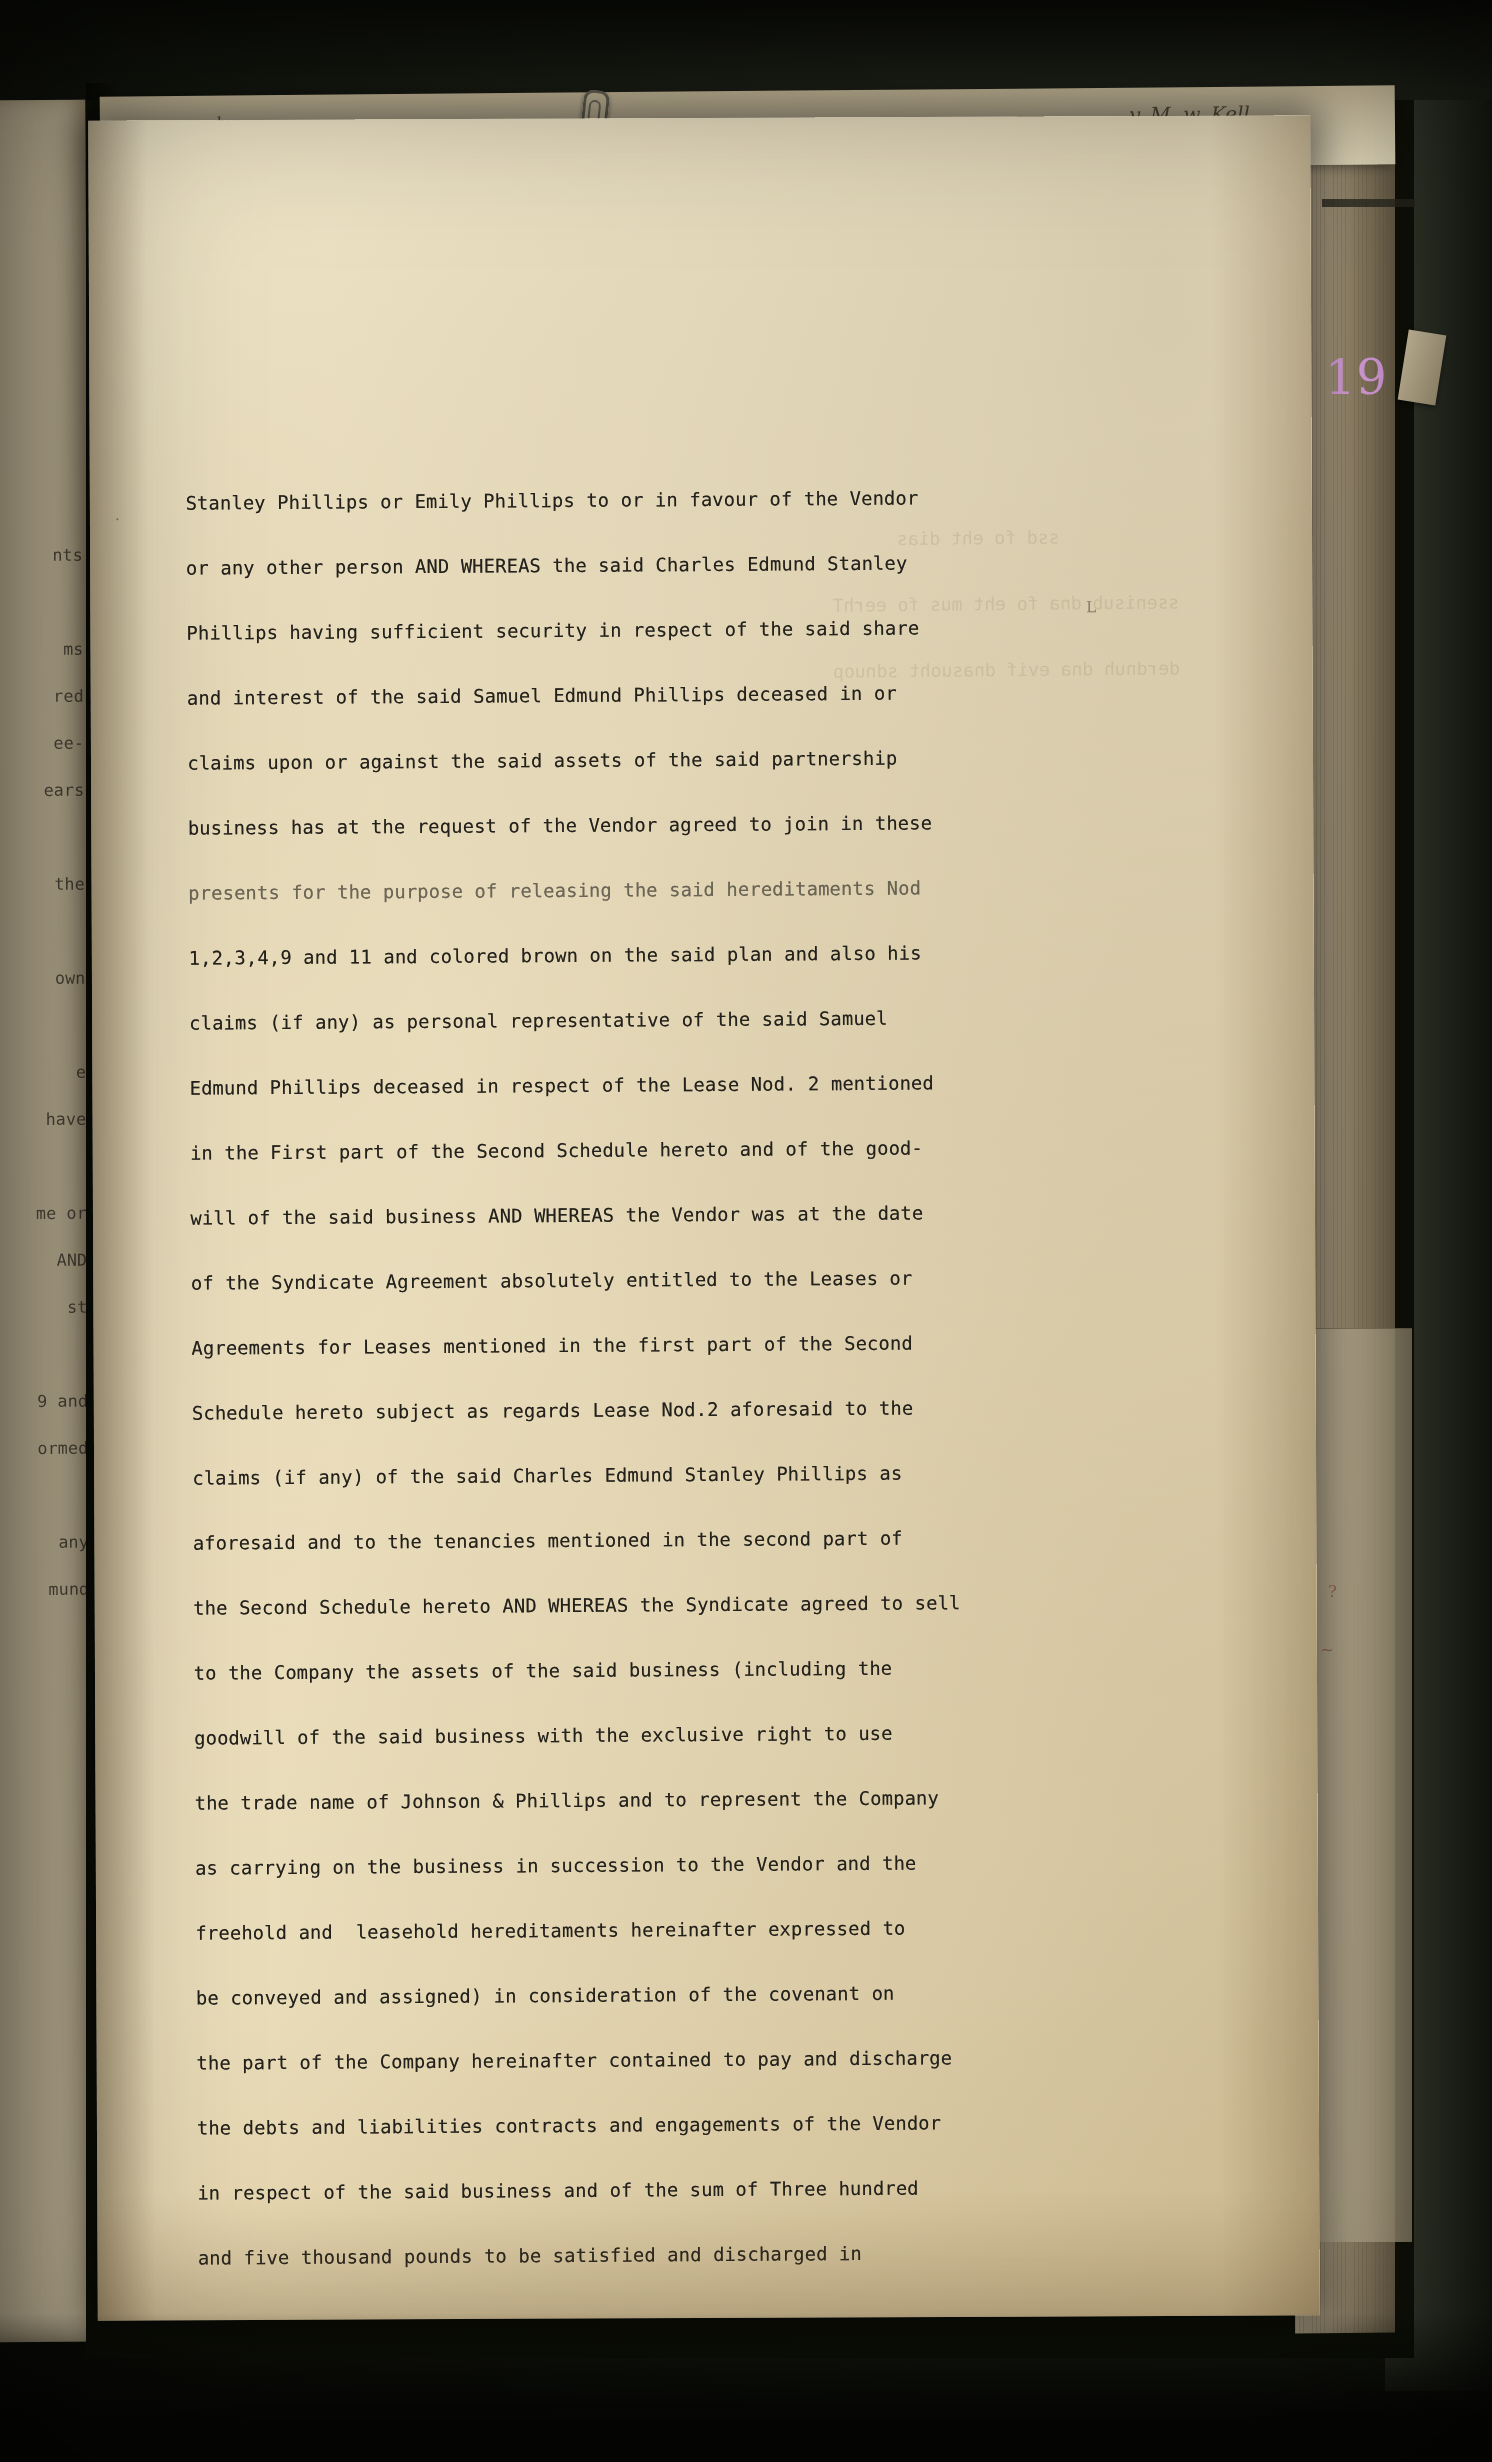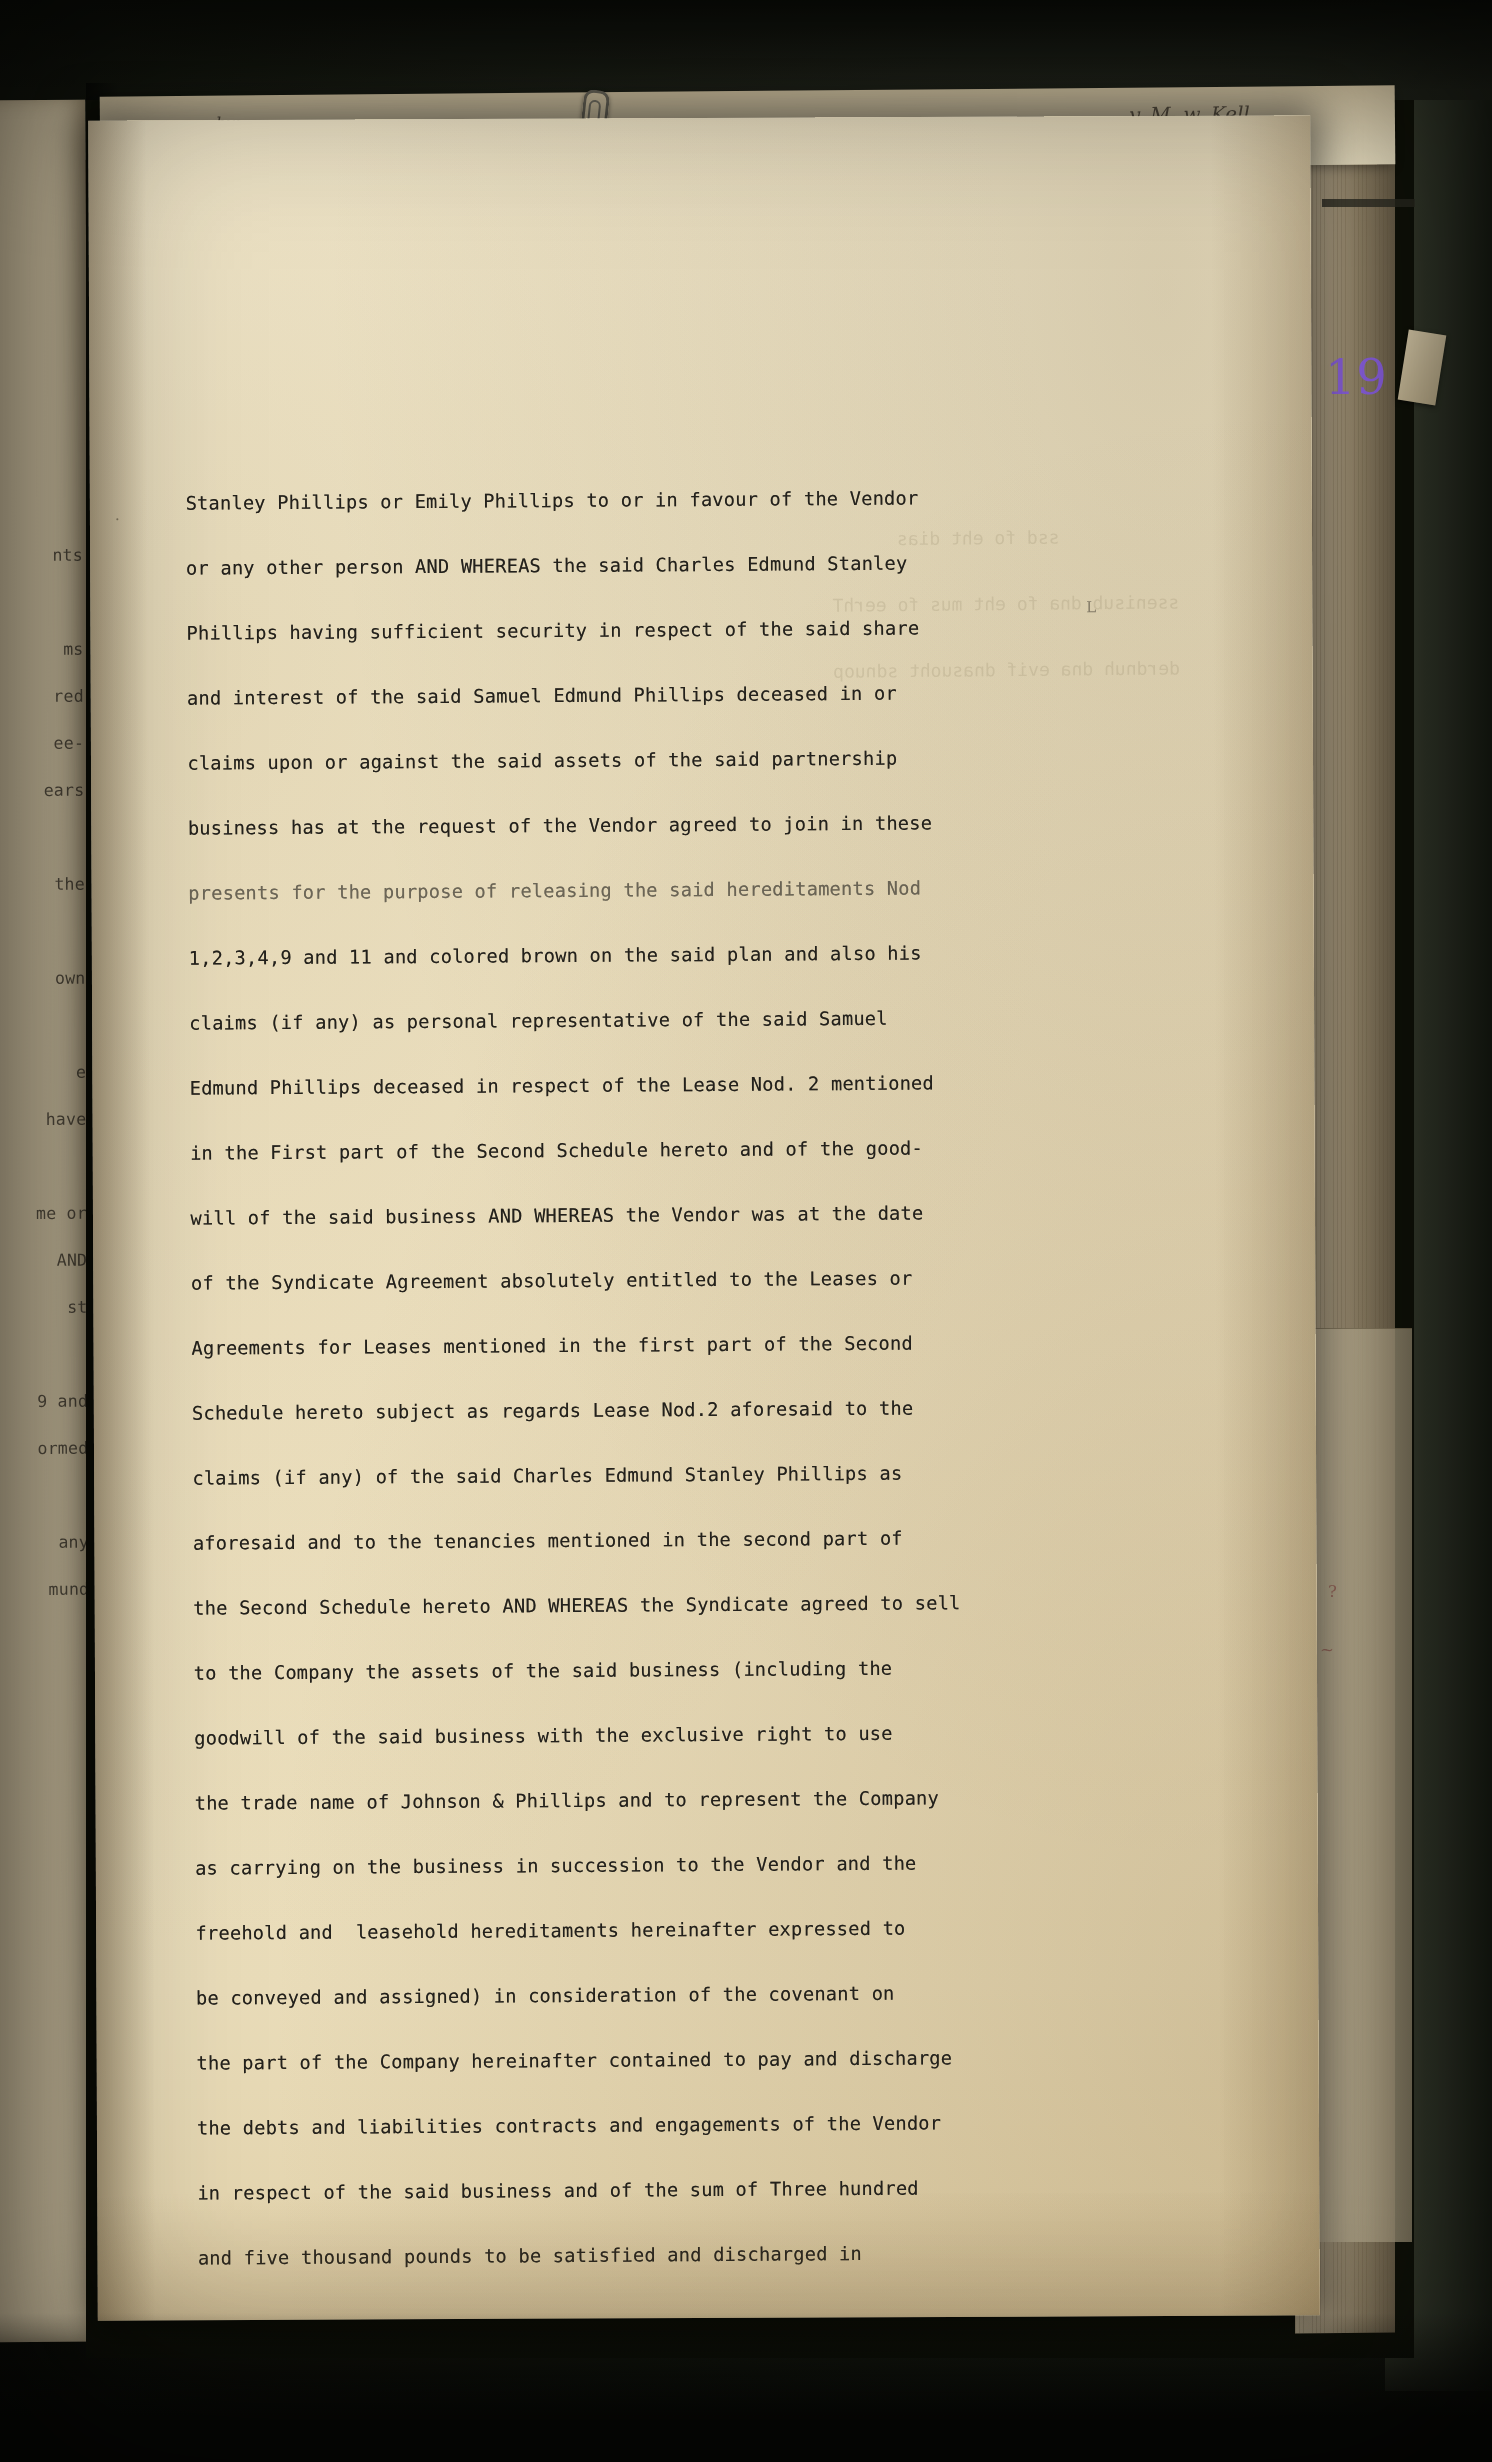--- a/index.html
+++ b/index.html
@@ -239,21 +239,21 @@
     top: 199px;
     width: 93px;
     height: 8.3px;
     background: #2a2a22;
     opacity: 0.8;
   }
   .edge-num {
     position: absolute;
     left: 1325px;
     top: 349px;
-    color: #8b5cf6;
+    color: #f0abfc;
     font-family: "DejaVu Serif", serif;
     font-size: 48px;
     letter-spacing: 0.8px;
     opacity: 0.85;
   }
   .edge-paper-scrap {
     position: absolute;
     left: 1403px;
     top: 332px;
     width: 38px;

